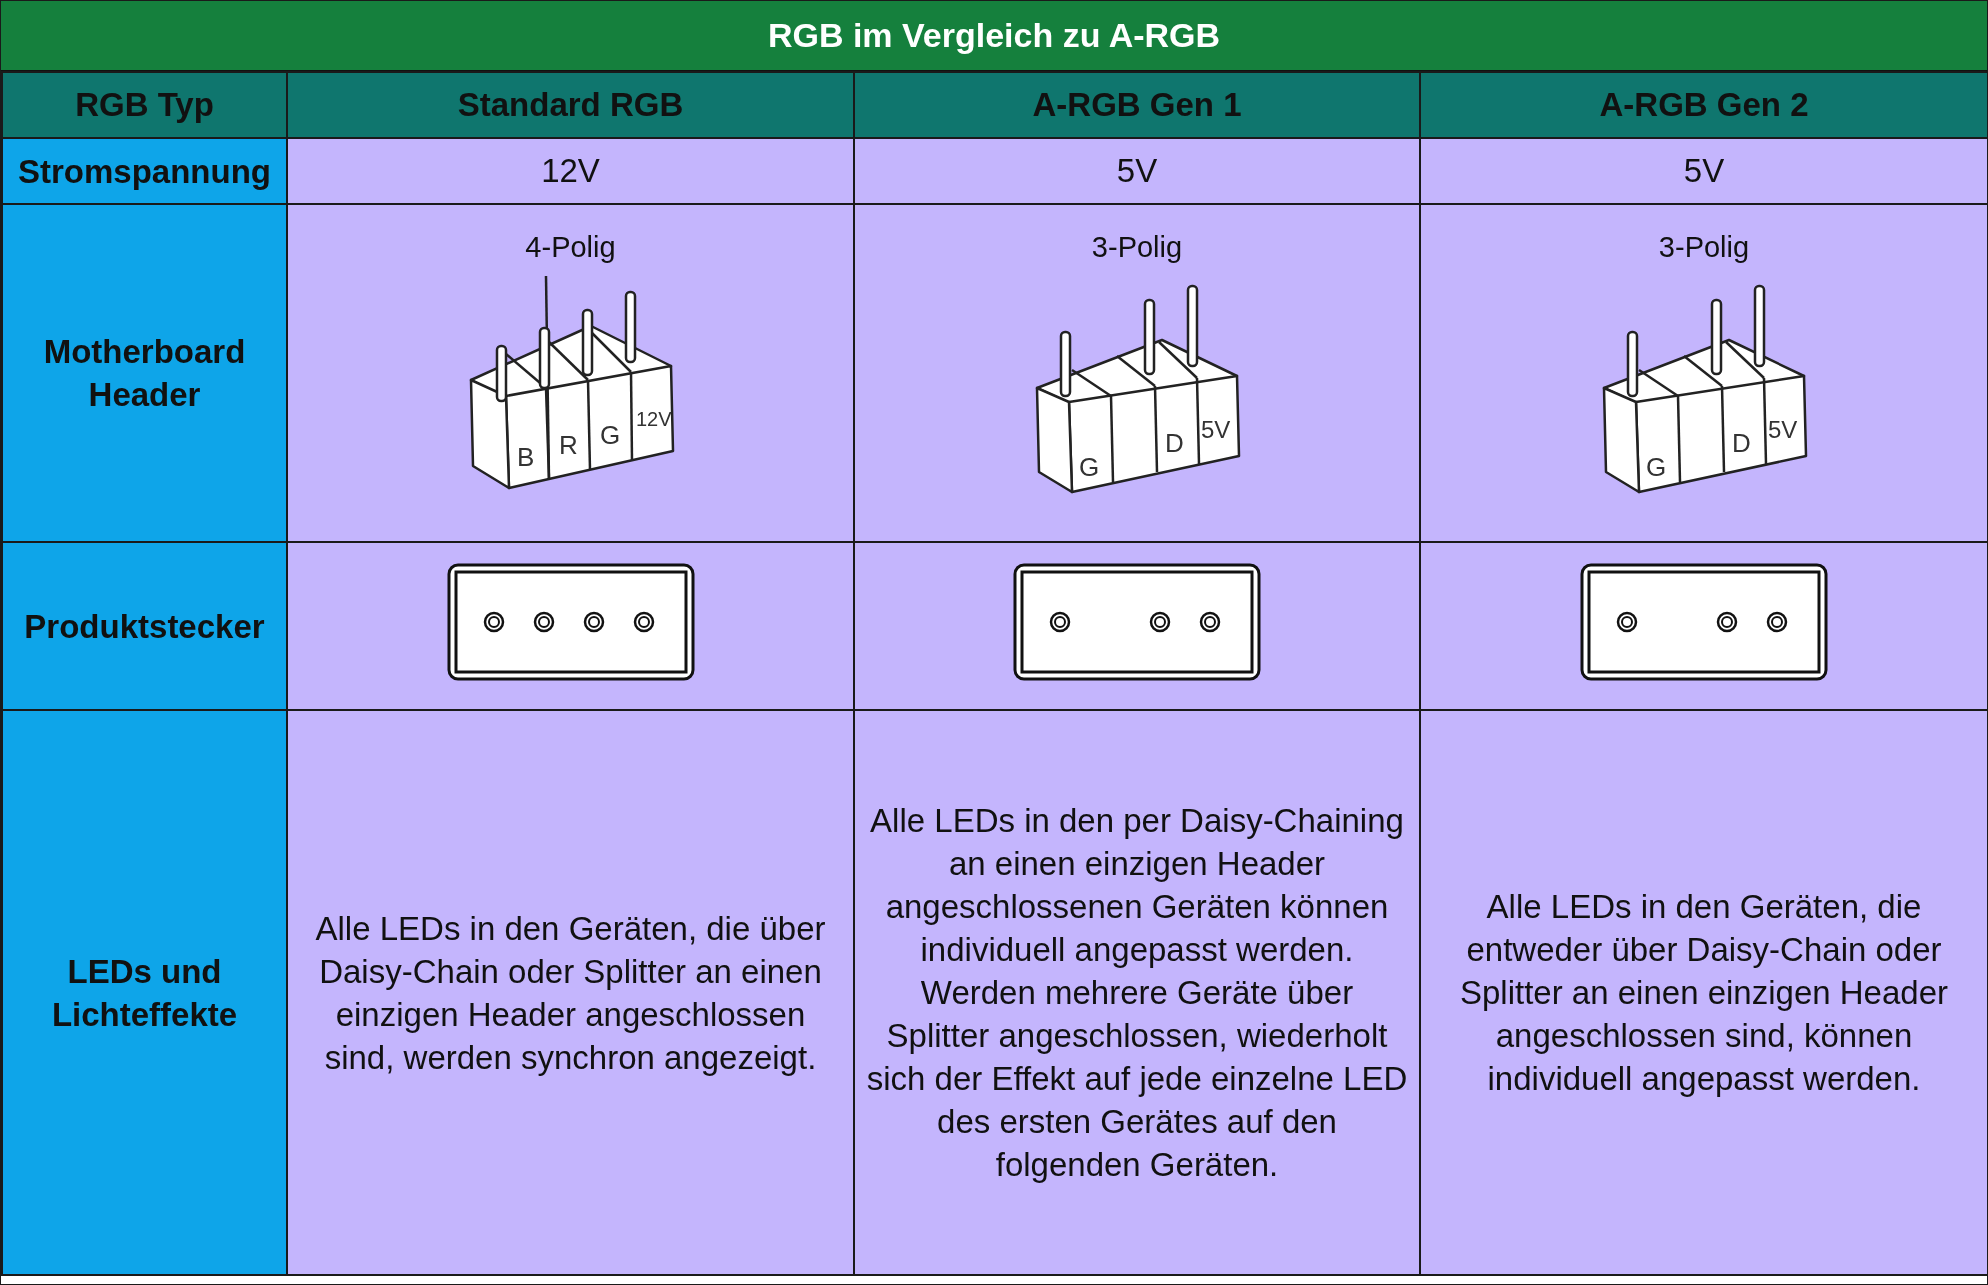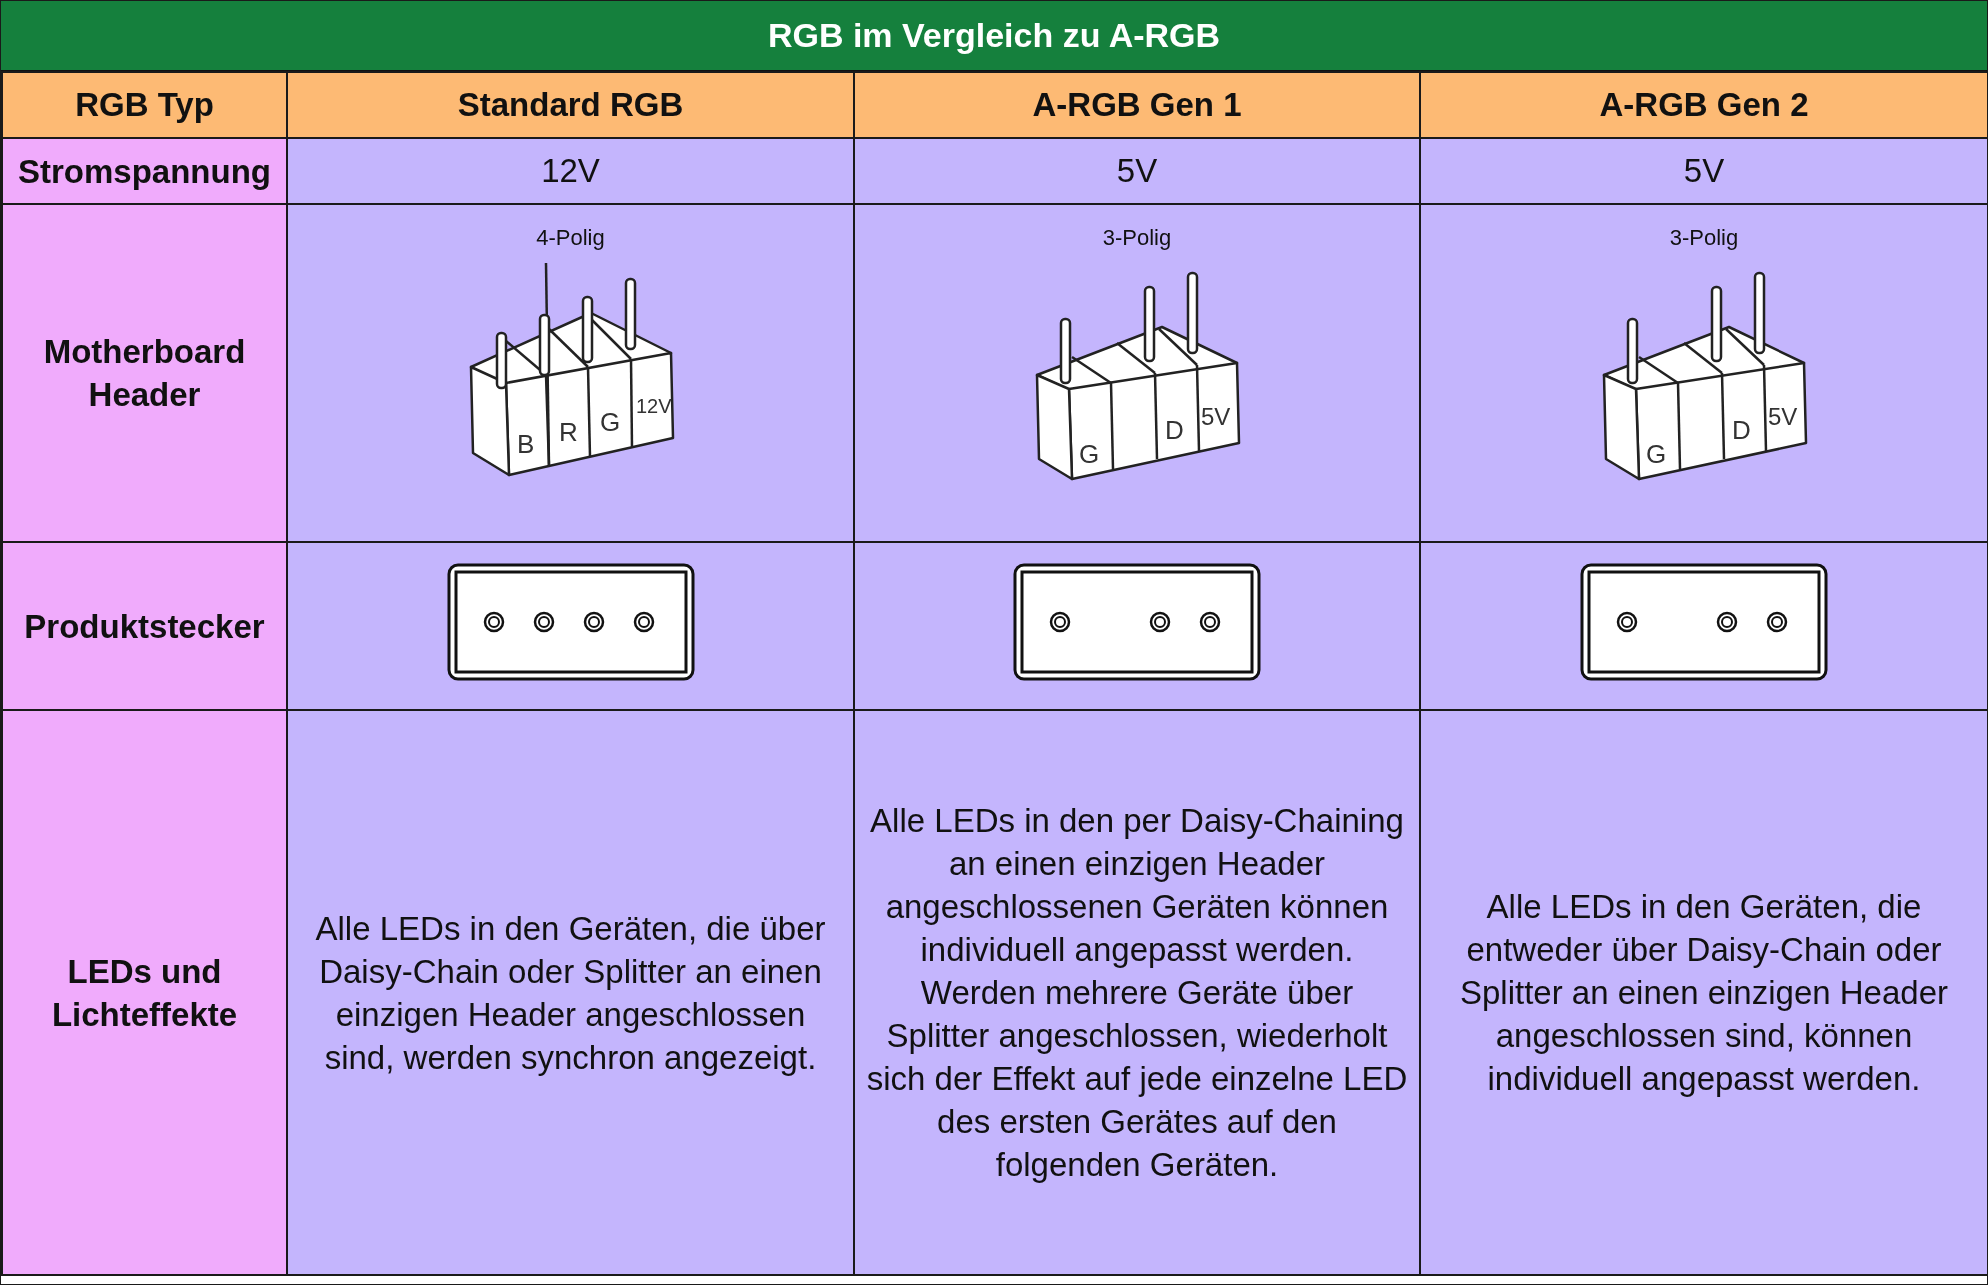--- a/index.html
+++ b/index.html
@@ -2,30 +2,30 @@
 <html><head>
 <meta charset="utf-8">
 <style>
   html, body { margin:0; padding:0; background:#ffffff; }
   body { width:1988px; height:1285px; overflow:hidden; font-family:"Liberation Sans", sans-serif; color:#111; }
   .wrap { position:relative; width:1986px; height:1283px; border:1px solid #1a1a1a; }
   .title-bar { position:absolute; left:0; top:0; width:1986px; height:69px; background:#15803d; color:#fff;
     font-weight:bold; font-size:34px; display:flex; align-items:center; justify-content:center; border-bottom:2px solid #111; }
   table { position:absolute; left:0; top:70px; border-collapse:collapse; table-layout:fixed; width:1986px; }
   td { border:2px solid #1a1a1a; text-align:center; vertical-align:middle; padding:0; }
-  td.hd { background:#fdba74; font-weight:bold; font-size:33px; }
-  td.rowlab { background:#f0abfc; font-weight:bold; font-size:33px; line-height:43px; }
+  td.hd { background:#0f766e; font-weight:bold; font-size:33px; }
+  td.rowlab { background:#0ea5e9; font-weight:bold; font-size:33px; line-height:43px; }
   td.val { background:#c4b5fd; font-size:33px; }
   .r-head { height:66px; }
   .r-volt { height:66px; }
   .r-mb { height:338px; }
   .r-plug { height:168px; }
   .r-fx { height:565px; }
   td.mb-cell { vertical-align:top; position:relative; }
-  .pin-label { display:block; margin-top:20px; font-size:22px; }
+  .pin-label { display:block; margin-top:26px; font-size:29px; }
   .socket-svg { display:block; margin:12px auto 0; }
   .desc { font-size:34px; line-height:43px; padding:15px 10px; }
   .desc p { margin:0; }
   .desc p + p { }
   col.c0 { width:285px; } col.c1 { width:567px; } col.c2 { width:566px; } col.c3 { width:568px; }
 </style>
 </head>
 <body>
 
 <div class="wrap">

